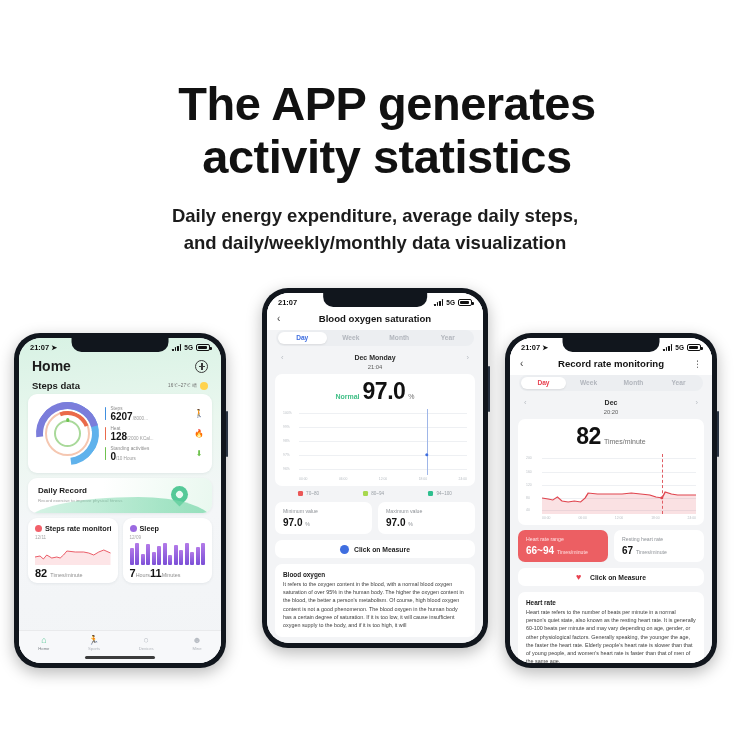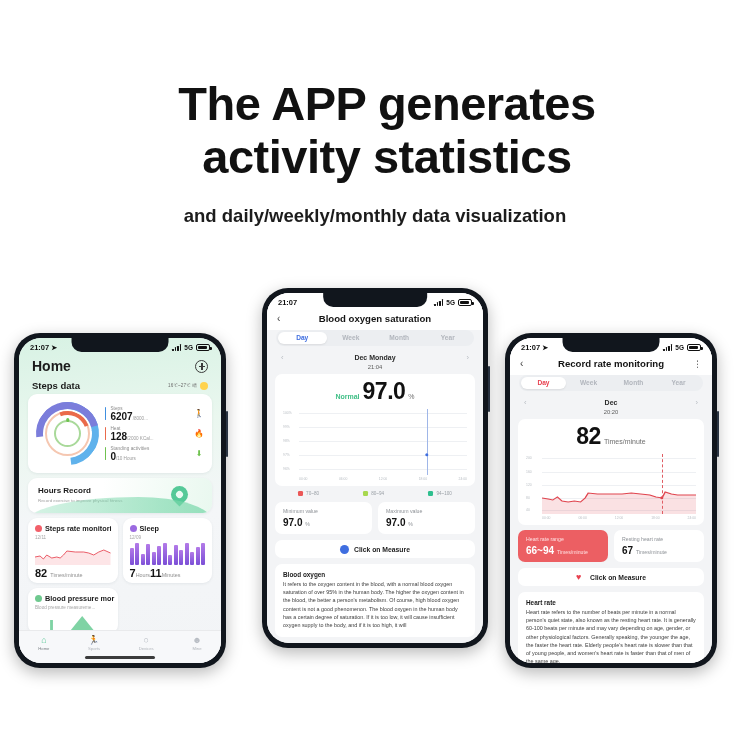--- a/index.html
+++ b/index.html
@@ -286,20 +286,21 @@
 </style>
 </head>
 <body>
 
 <div class="hero">
   <h1>
     <span>The APP generates</span><br>
     <span>activity statistics</span>
   </h1>
   <div class="sub">
+    <div>Daily energy expenditure, average daily steps,</div>
     <div>and daily/weekly/monthly data visualization</div>
   </div>
 </div>
 
 <div class="phones">
 
   <div class="phone" id="phone-left">
     <div class="screen">
       <div class="notch"></div>
       <div class="home-screen">
@@ -377,21 +378,21 @@
                   <span>0</span><small>/10 Hours</small>
                 </div>
               </div>
               <span class="stat-ico" style="color:#6fc24f">⬇</span>
             </div>
 
           </div>
         </div>
 
         <div class="card sports-card">
-          <div class="sports-t">Hours Record</div>
+          <div class="sports-t">Daily Record</div>
           <div class="sports-s">Record exercise to improve physical fitness</div>
           <div class="pin"></div>
           <div class="sports-wave"></div>
         </div>
 
         <div class="mini-grid">
 
           <div class="mini">
             <div class="mini-head">
               <span class="mini-dot heart"></span>
@@ -430,33 +431,20 @@
                 <i style="height:100%"></i>
                 <i style="height:58%"></i>
               <i style="height:84%"></i>
                 <i style="height:100%"></i>
             </div>
             <div class="mini-val">
               <span>7</span><small>Hours</small><span>11</span><small>Minutes</small>
             </div>
           </div>
 
-          <div class="mini">
-            <div class="mini-head">
-              <span class="mini-dot" style="background:#6fc98f"></span>
-              <span class="mini-t">Blood pressure mor</span>
-            </div>
-            <div class="mini-date">Blood pressure measureme...</div>
-            <div class="bp-chart">
-              <svg viewBox="0 0 80 16" preserveAspectRatio="none" style="width:100%;height:100%">
-                <rect x="16" y="6" width="3" height="10" fill="#7fd3a4"></rect>
-                <path d="M38,16 L50,2 L62,16 Z" fill="#7fd3a4"></path>
-              </svg>
-            </div>
-          </div>
 
 
         </div>
 
         <div class="tabbar">
           <div class="tabitem active">
             <span class="tab-ico">⌂</span>
             <span class="tab-lbl">Home</span>
           </div>
           <div class="tabitem">

